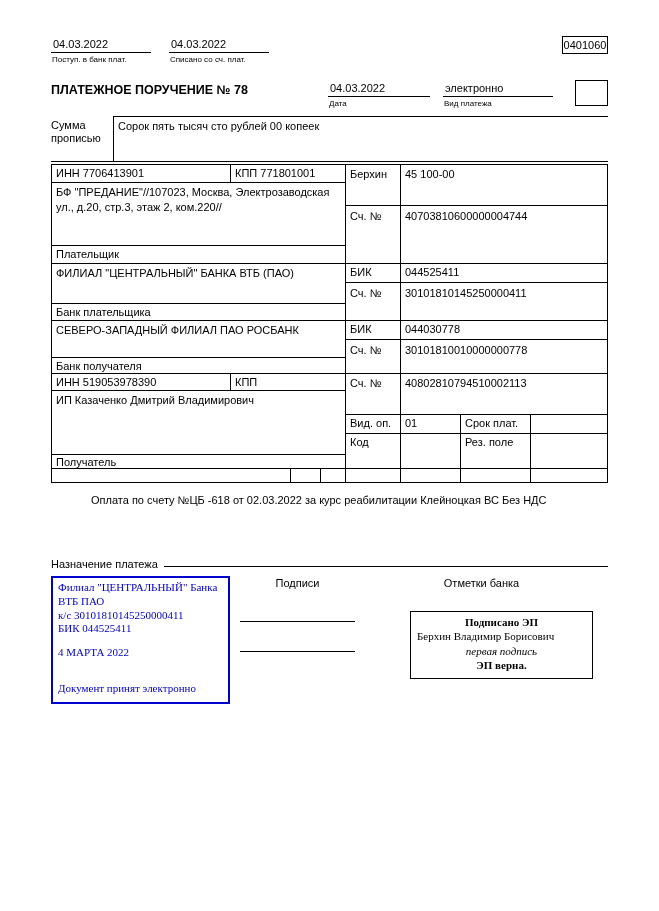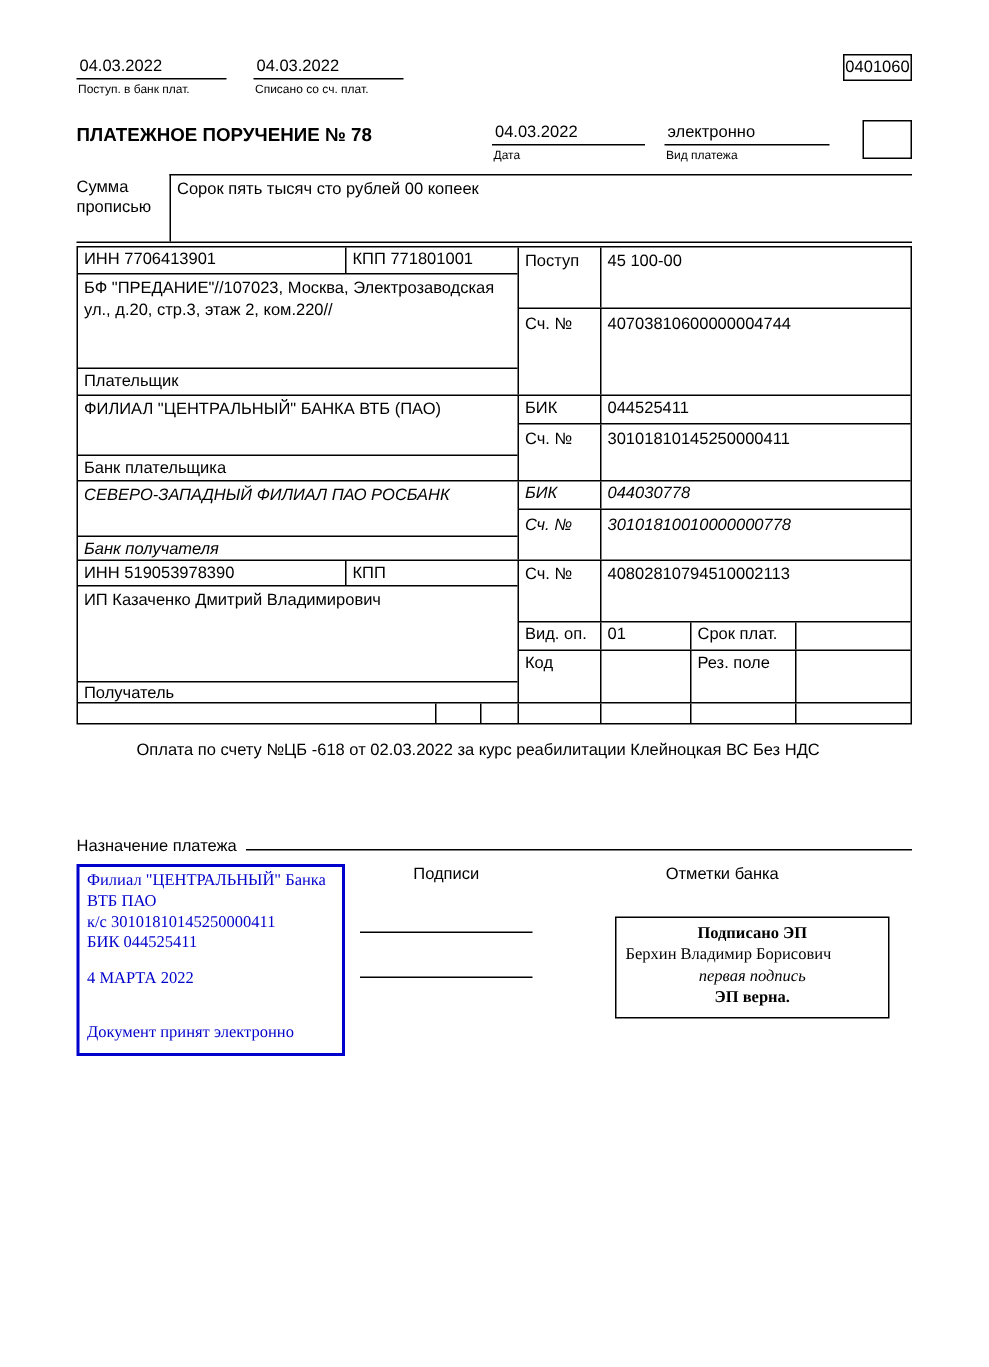--- a/index.html
+++ b/index.html
@@ -41,21 +41,21 @@
   .flex1 { flex:1; }
   .cell { padding:2px 2px 0 4px; overflow:hidden; white-space:nowrap; }
   .pt3 { padding-top:3px; } .pt4 { padding-top:4px; }
   .h18 { height:18px; } .h17 { height:17px; } .h19 { height:19px; }
   .h41 { height:41px; }
   .w179 { width:179px; } .w55 { width:55px; } .w60 { width:60px; } .w70 { width:70px; }
   .w239 { width:239px; } .w30 { width:30px; } .w25 { width:25px; }
   .name-block { flex:1; padding:2px 5px 0 4px; line-height:1.35; }
   .cap { padding:2px 0 0 4px; }
   .cap18 { height:18px; } .cap17 { height:17px; } .cap16 { height:16px; } .cap14 { height:14px; padding-top:1px; }
-  .sec-payer { height:99px; } .sec-bank1 { height:57px; } .sec-bank2 { height:53px;font-style:italic; } .sec-payee { height:95px; }
+  .sec-payer { height:99px; } .sec-bank1 { height:57px; } .sec-bank2 { height:53px; } .sec-payee { height:95px; }
   .strip { height:13px; display:flex; }
 
   
   .purpose-text { margin-top:11px;margin-left:40px; }
   .purpose-caption-row { display:flex; align-items:flex-end; margin-top:52px; }
   .purpose-caption { white-space:nowrap; }
   .purpose-line { flex:1; border-bottom:1px solid #000; margin:0 0 3px 6px; }
 
   
   .bottom { display:flex; align-items:flex-start; margin-top:6px; }
@@ -121,21 +121,21 @@
       <div class="sec-left">
         <div class="row rb h18">
           <div class="cell w179 rr">ИНН 7706413901</div>
           <div class="cell flex1">КПП 771801001</div>
         </div>
         <div class="name-block" style="white-space:normal;">БФ "ПРЕДАНИЕ"//107023, Москва, Электрозаводская ул., д.20, стр.3, этаж 2, ком.220//</div>
         <div class="cap cap18 rt">Плательщик</div>
       </div>
       <div class="sec-right">
         <div class="row rb h41">
-          <div class="cell w55 rr pt3">Поступ</div>
+          <div class="cell w55 rr pt3">Берхин</div>
           <div class="cell flex1 pt3">45 100-00</div>
         </div>
         <div class="row flex1">
           <div class="cell w55 rr pt4">Сч. №</div>
           <div class="cell flex1 pt4">40703810600000004744</div>
         </div>
       </div>
     </div>
 
     <div class="sec sec-bank1">

